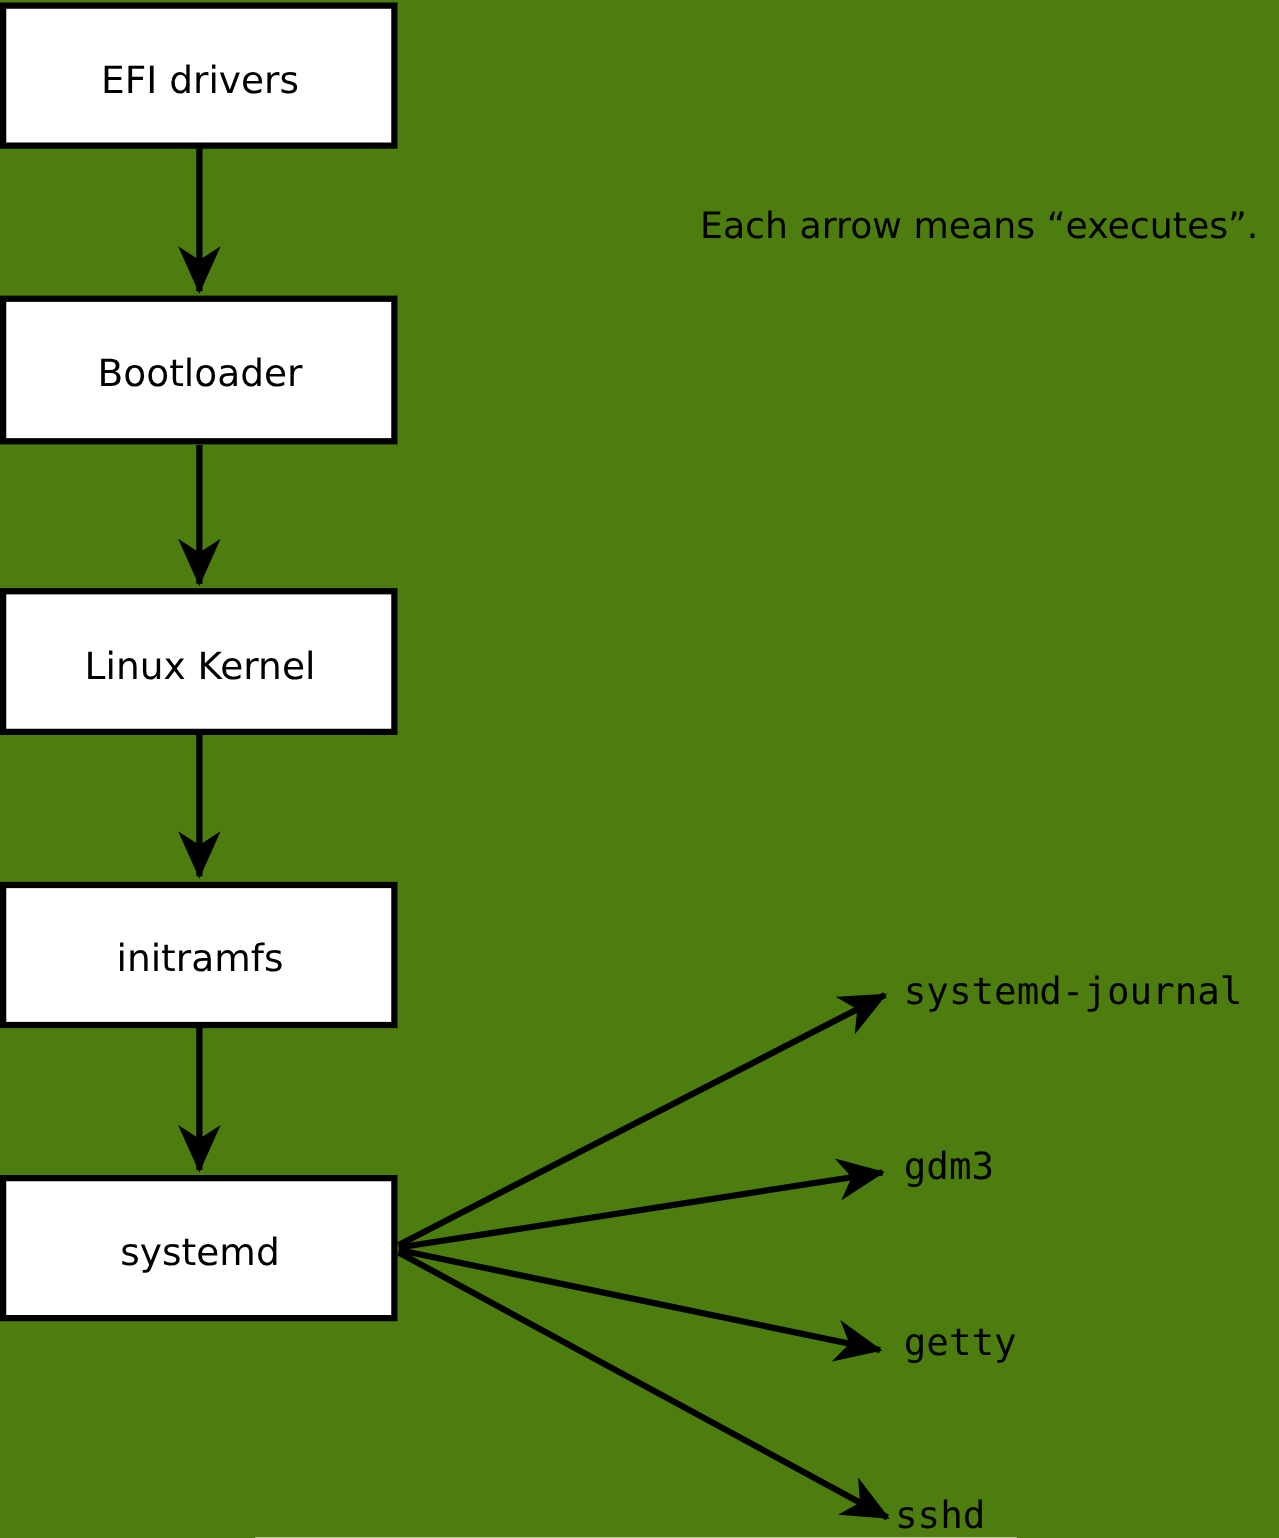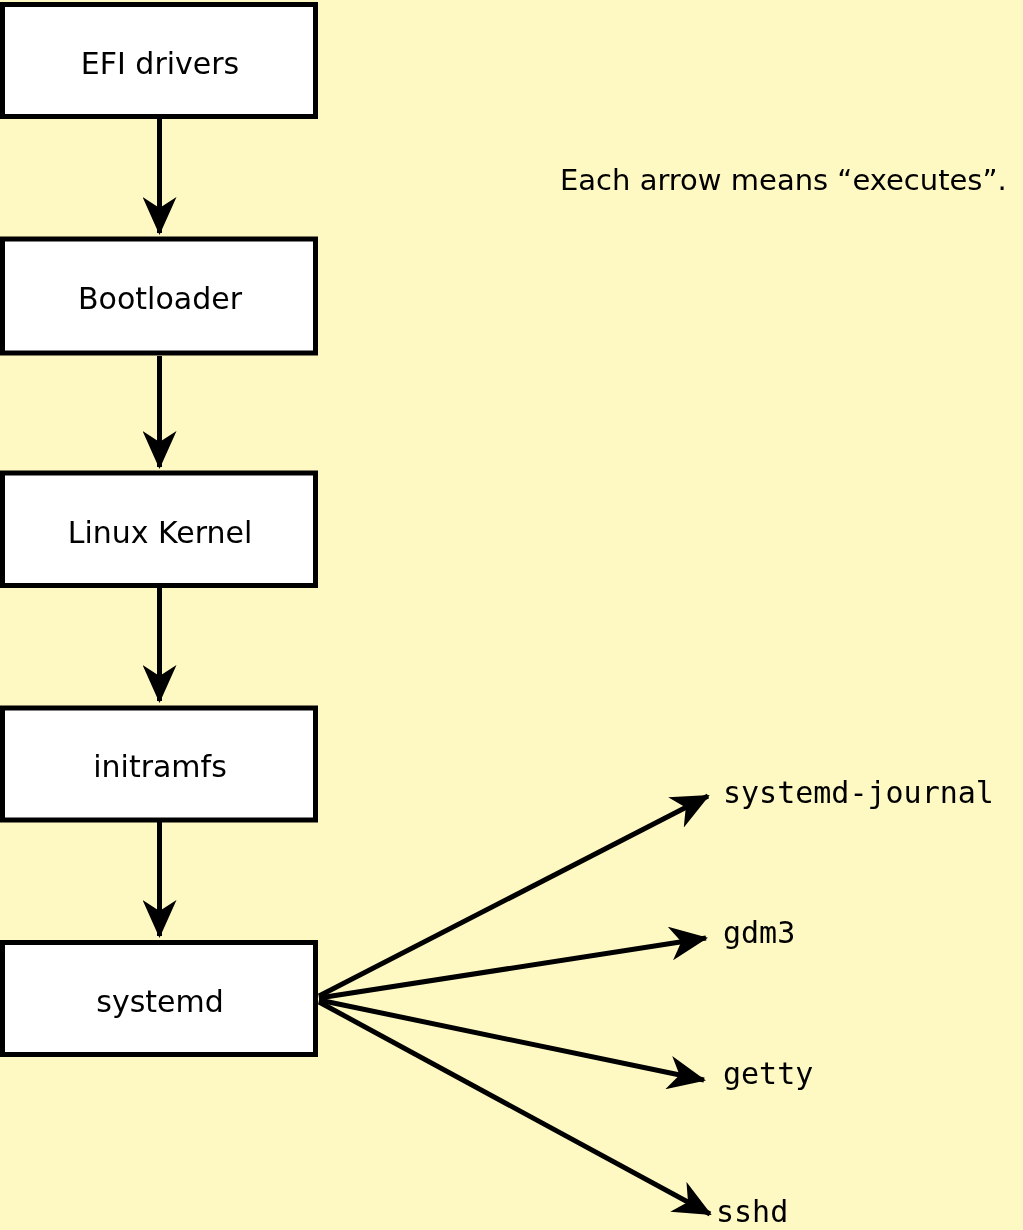--- a/index.html
+++ b/index.html
@@ -4,21 +4,21 @@
 <style>
   html, body {
     margin: 0;
     padding: 0;
     background: #ffffff;
   }
   .canvas {
     position: relative;
     width: 1023px;
     height: 1230px;
-    background: #fef9c3;
+    background: #4d7c0f;
     overflow: hidden;
   }
   svg { display: block; }
   .box {
     fill: #ffffff;
     stroke: #000000;
     stroke-width: 5;
   }
   .shaft {
     stroke: #000000;

